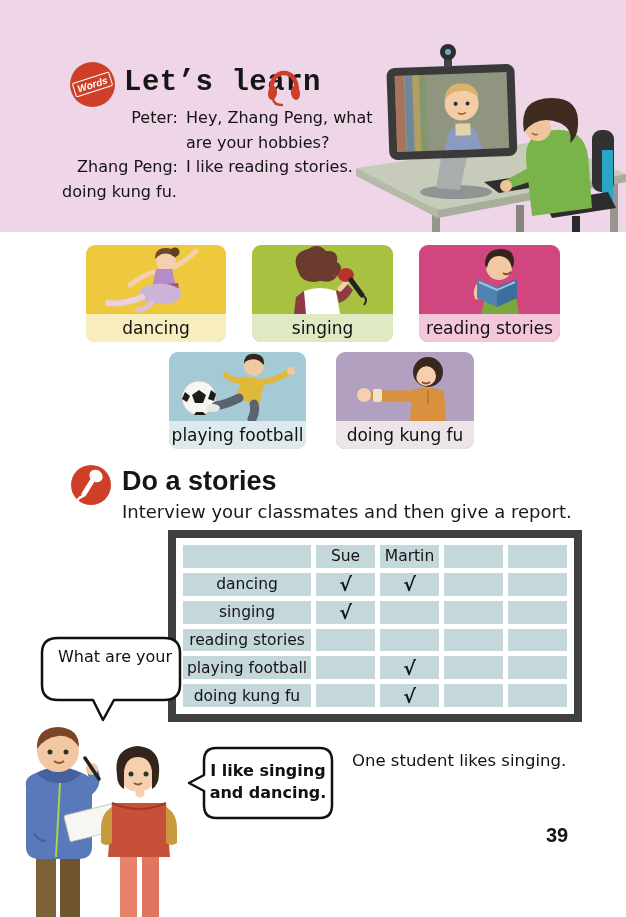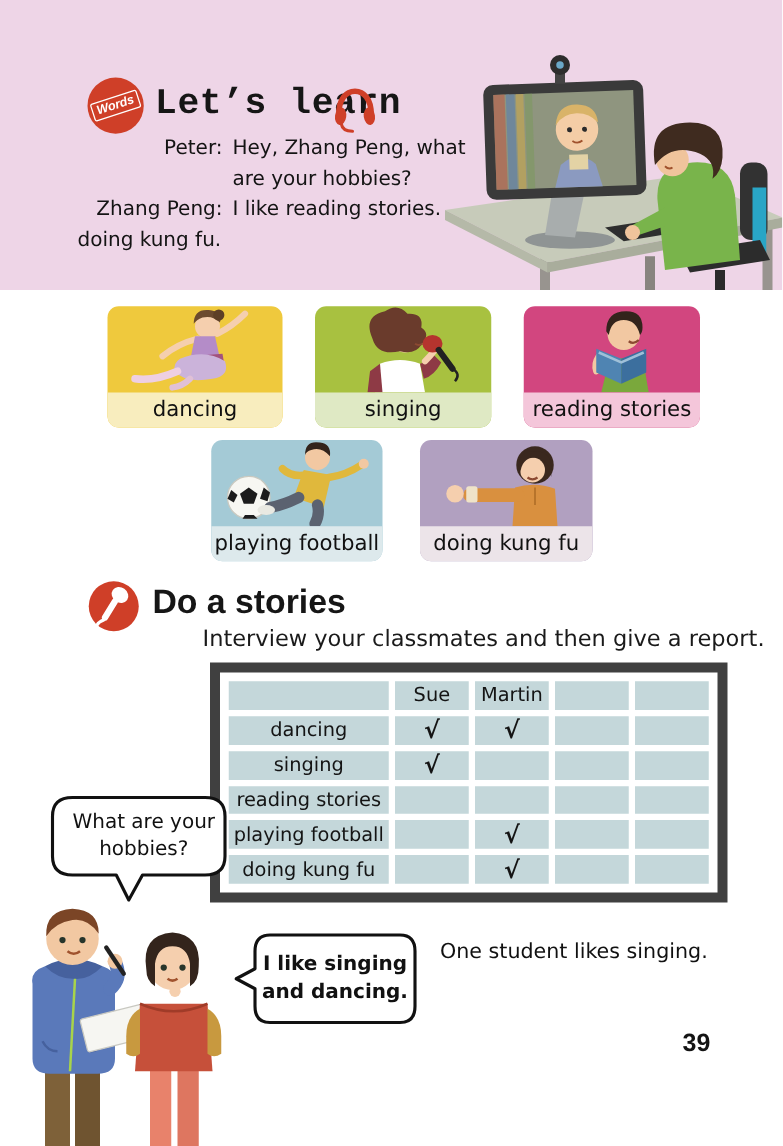--- a/index.html
+++ b/index.html
@@ -34,21 +34,21 @@
   #card-reading .card-strip{background:#f4c6da;}
   #card-football{left:169px;top:352px;width:137px;background:#a4cad6;}
   #card-football .card-strip{background:#dde9ec;}
   #card-kungfu{left:336px;top:352px;width:138px;background:#b1a0c0;}
   #card-kungfu .card-strip{background:#ece4e9;}
 
   
   .survey-icon{position:absolute;left:68px;top:464px;}
   .survey-title{position:absolute;left:122px;top:466px;font-size:27px;font-weight:800;
                 font-family:"Liberation Sans",sans-serif;color:#161616;}
-  .survey-instruction{position:absolute;left:122px;top:501px;font-size:18px;color:#1a1a1a;margin-left:40px;}
+  .survey-instruction{position:absolute;left:122px;top:501px;font-size:18px;color:#1a1a1a;}
   .survey-table{position:absolute;left:168px;top:530px;width:414px;height:192px;background:#fff;
                 border:8px solid #404040;box-sizing:border-box;padding:7px;display:grid;
                 grid-template-columns:128px 1fr 1fr 1fr 1fr;grid-auto-rows:1fr;gap:5px;
                 font-size:15.5px;}
   .tcell{background:#c4d7da;display:flex;align-items:center;justify-content:center;}
   .tcell.check{font-size:19px;font-weight:bold;}
 
   
   .bubble{position:absolute;}
   .bubble svg{position:absolute;left:0;top:0;}
@@ -264,21 +264,20 @@
     <div class="tcell check"></div>
     <div class="tcell check"></div>
   </div>
 
   <div class="bubble" id="bubble-question">
     <svg width="142" height="86" viewBox="0 0 142 86">
       <path d="M18 2 H124 Q140 2 140 17 V49 Q140 64 124 64 H74 L63 84 L53 64 H18 Q2 64 2 49 V17 Q2 2 18 2 Z" fill="#ffffff" stroke="#111" stroke-width="2.5" stroke-linejoin="round"></path>
     </svg>
     <div class="bubble-text">
       <div>What are your</div>
-      <div>hobbies?</div>
     </div>
   </div>
 
   <div class="bubble" id="bubble-answer">
     <svg width="150" height="78" viewBox="0 0 150 78">
       <path d="M30 2 H134 Q146 2 146 15 V59 Q146 72 134 72 H30 Q18 72 18 59 V45 L3 37 L18 29 V15 Q18 2 30 2 Z" fill="#ffffff" stroke="#111" stroke-width="2.5" stroke-linejoin="round"></path>
     </svg>
     <div class="bubble-text">
       <div>I like singing</div>
       <div>and dancing.</div>

